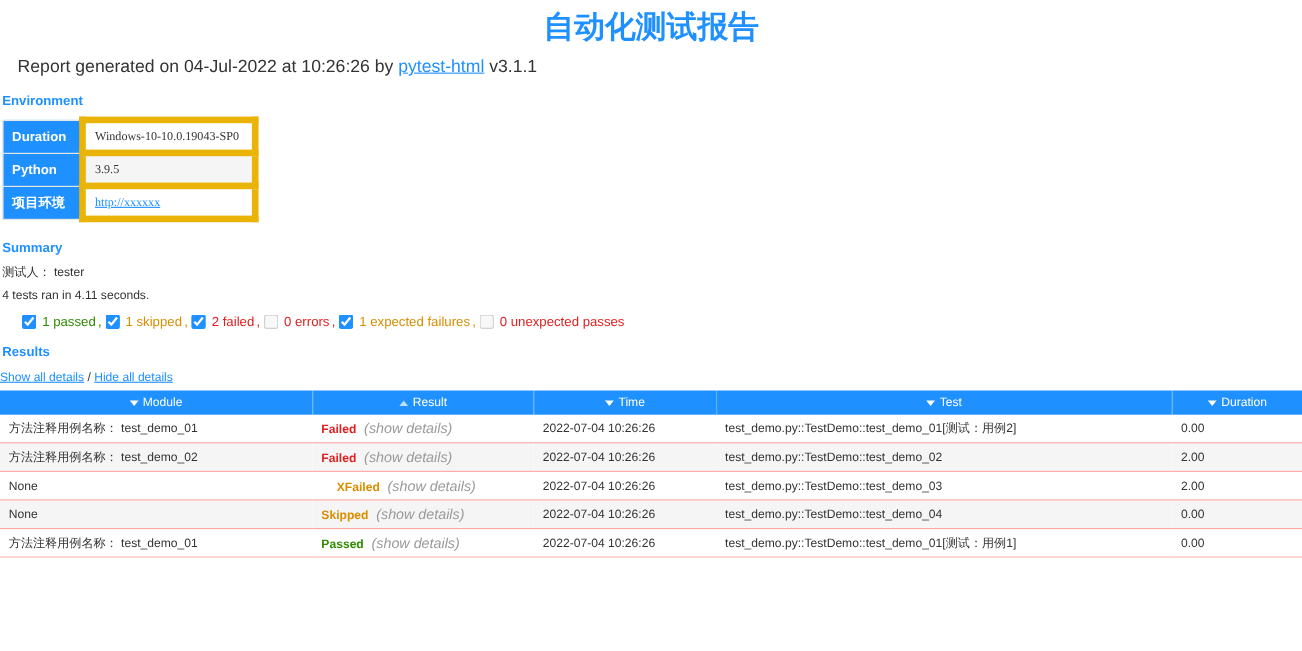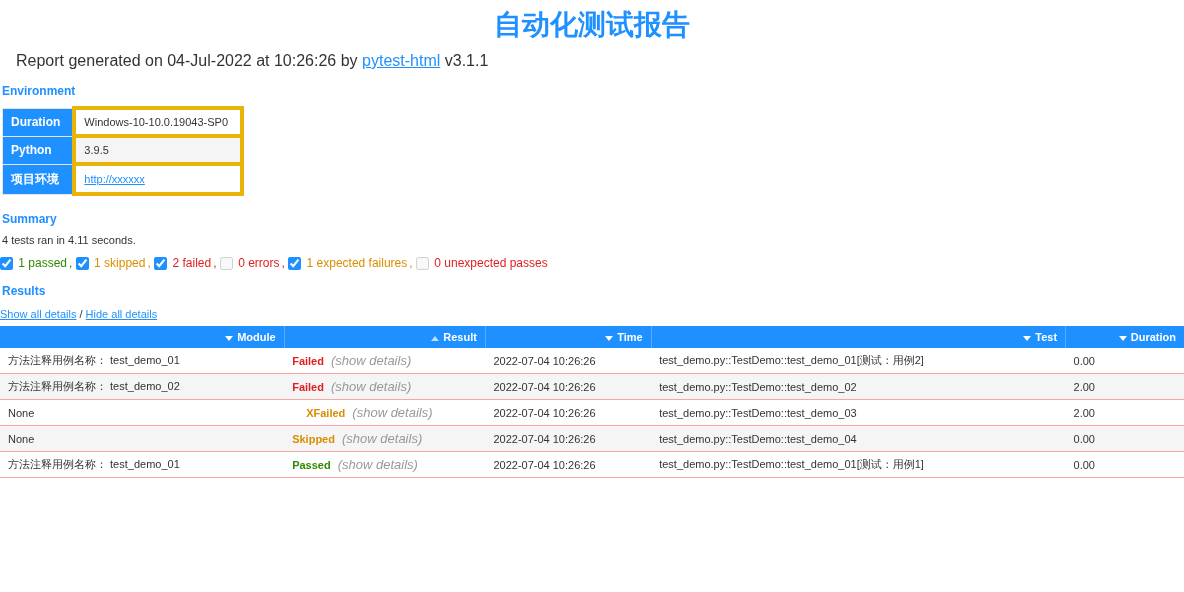--- a/index.html
+++ b/index.html
@@ -3,38 +3,38 @@
   <meta charset="utf-8">
   <style>
     * { box-sizing: border-box; margin: 0; padding: 0; }
     body { font-family: Arial, Helvetica, sans-serif; font-size: 12px; color: #333; background: #fff; padding: 0; }
     h1.title { color: #1e90ff; font-size: 28px; font-weight: bold; text-align: center; padding: 6px 0 8px 0; }
     .gen-line { font-size: 16px; padding: 0 4px 8px 16px; }
     .gen-line a { color: #1e90ff; text-decoration: underline; }
     h2.section { color: #1e90ff; font-size: 12px; font-weight: bold; padding: 6px 0 8px 2px; }
     .env-table { border-collapse: collapse; margin: 0 0 10px 2px; }
     .env-table th { background: #1e90ff; color: #fff; text-align: left; padding: 6px 12px 6px 8px; font-weight: bold; font-size: 12px; border: 1px solid #e5e5e5; }
-    .env-table td { padding: 6px 12px 6px 8px; font-size: 11px; border: 4px solid #eab308; }
+    .env-table td { padding: 6px 12px 6px 8px; font-size: 11px; border: 6px solid #eab308; font-family: Liberation Serif, serif; }
     .env-table tr:nth-child(even) td { background: #f5f5f5; }
     .env-table a { color: #1e90ff; text-decoration: underline; }
     .summary-lines p { font-size: 11px; padding: 0 0 8px 2px; }
-    .filters { padding: 2px 0 8px 0; font-size: 12px; }
+    .filters { padding: 2px 0 8px 0; font-size: 12px; margin-left: 20px; }
     .filters label { margin-right: 2px; }
     .filters input[type=checkbox] { accent-color: #1e90ff; vertical-align: middle; margin-right: 2px; }
     .f-pass { color: #2e8b00; }
     .f-skip { color: #d98e00; }
     .f-fail { color: #e02020; }
     .f-err { color: #e02020; }
     .f-xfail { color: #d98e00; }
     .f-xpass { color: #e02020; }
     .disabled-cb { accent-color: #999 !important; }
     .detail-links { padding: 2px 16px 6px 0; font-size: 11px; }
     .detail-links a { color: #1e90ff; text-decoration: underline; }
     .results-table { width: 100%; border-collapse: collapse; font-size: 11px; }
-    .results-table thead th { background: #1e90ff; color: #fff; text-align: right; padding: 5px 8px; font-weight: bold; border-right: 1px solid rgba(255,255,255,0.25); }
+    .results-table thead th { background: #1e90ff; color: #fff; text-align: center; padding: 5px 8px; font-weight: normal; border-right: 1px solid rgba(255,255,255,0.25); }
     .results-table thead th:last-child { border-right: none; }
     .sort-icon { display: inline-block; width: 0; height: 0; margin-right: 4px; vertical-align: middle; }
     .sort-down { border-left: 4px solid transparent; border-right: 4px solid transparent; border-top: 5px solid #fff; }
     .sort-up { border-left: 4px solid transparent; border-right: 4px solid transparent; border-bottom: 5px solid rgba(255,255,255,0.7); }
     .results-table tbody td { padding: 5px 8px; border-bottom: 1px solid #fca5a5; vertical-align: middle; }
     .results-table tbody tr:nth-child(even) td { background: #f5f5f5; }
     .st-failed { color: #e02020; font-weight: bold; margin-top: 48px; }
     .st-xfailed { color: #d98e00; font-weight: bold; margin-left: 14px; }
     .st-skipped { color: #d98e00; font-weight: bold; text-align: center; }
     .st-passed { color: #2e8b00; font-weight: bold; }
@@ -70,20 +70,21 @@
       <tr>
         <th>项目环境</th>
         <td><a href="#">http://xxxxxx</a></td>
       </tr>
     </tbody>
 </table>
 
 <h2 class="section">Summary</h2>
 
 <div class="summary-lines">
+  <p>测试人： tester</p>
   <p>4 tests ran in 4.11 seconds.</p>
 </div>
 
 <div class="filters">
   <label><input type="checkbox" id="cb-pass" checked="" style=""> <span class="f-pass">1 passed</span></label><span class="f-pass">, </span>
   <label><input type="checkbox" id="cb-skip" checked="" style=""> <span class="f-skip">1 skipped</span></label><span class="f-skip">, </span>
   <label><input type="checkbox" id="cb-fail" checked="" style=""> <span class="f-fail">2 failed</span></label><span class="f-fail">, </span>
   <label><input type="checkbox" disabled="" class="disabled-cb" id="cb-err" style=""> <span class="f-err">0 errors</span></label><span class="f-err">, </span>
   <label><input type="checkbox" id="cb-xfail" checked="" style=""> <span class="f-xfail">1 expected failures</span></label><span class="f-xfail">, </span>
   <label><input type="checkbox" disabled="" class="disabled-cb" id="cb-xpass" style=""> <span class="f-xpass">0 unexpected passes</span></label>

